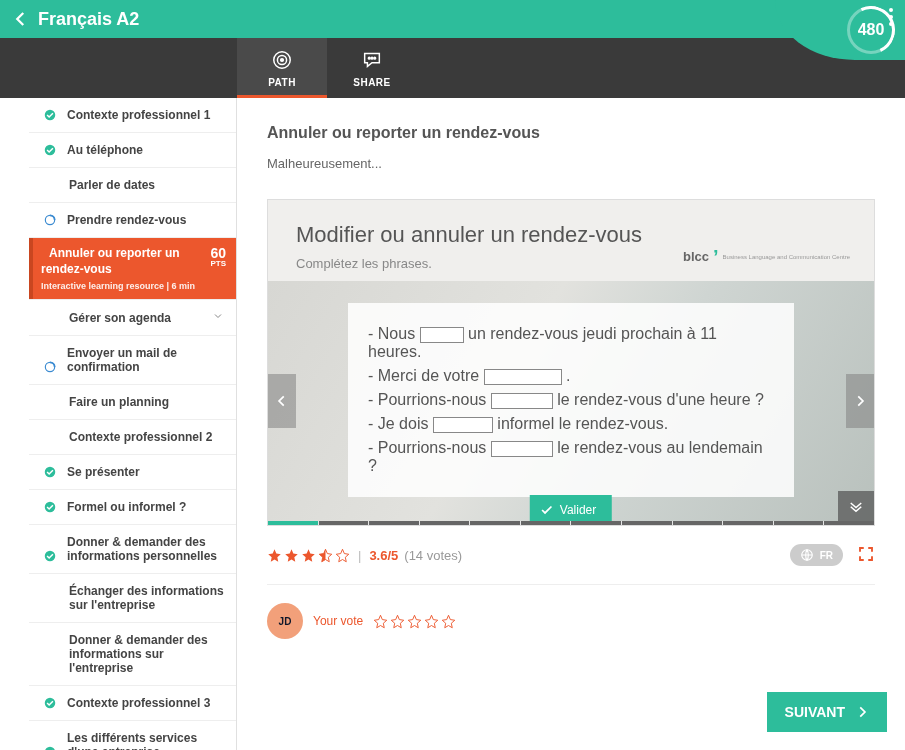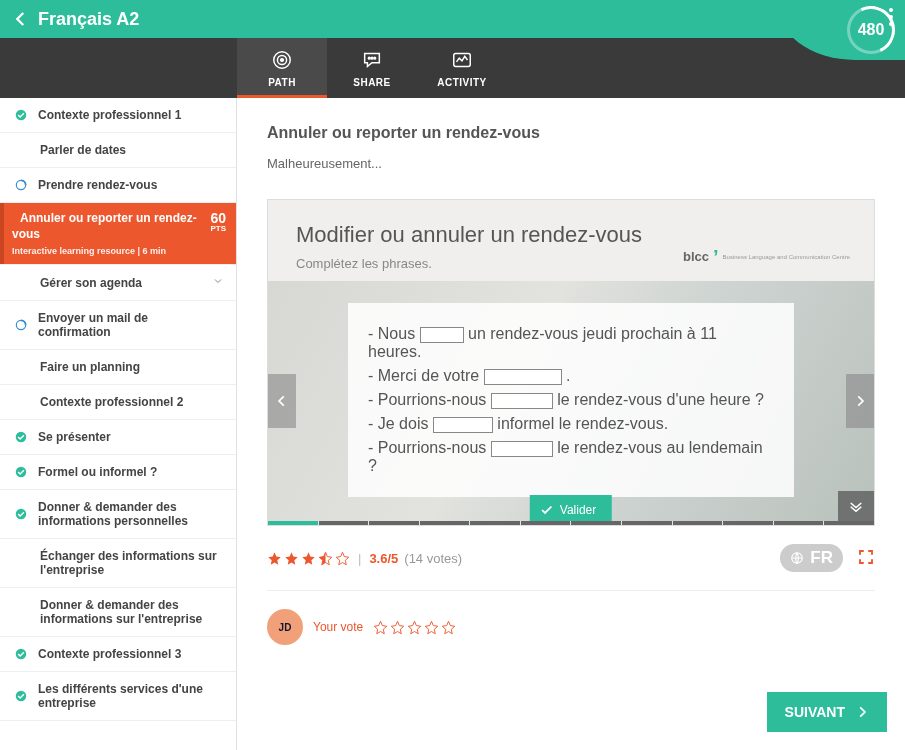--- a/index.html
+++ b/index.html
@@ -33,21 +33,21 @@
   .tabs{height:60px;background:#3a3a3a;display:flex;align-items:stretch;padding-left:237px;}
   .tab{width:90px;display:flex;flex-direction:column;align-items:center;justify-content:center;color:#fff;font-size:10px;gap:6px;cursor:pointer;position:relative;}
   .tab.active{background:#4a4a4a;color:#fff;}
   .tab.active::after{content:"";position:absolute;bottom:0;left:0;right:0;height:3px;background:var(--orange);}
   .tab svg{width:22px;height:22px;}
   .tab .lbl{font-weight:700;letter-spacing:.5px;}
 
   
   .body{display:flex;height:calc(750px - 98px);}
   .sidebar{width:237px;background:#fff;border-right:1px solid var(--sidebar-border);overflow-y:auto;}
-  .si{display:flex;align-items:center;gap:10px;padding:10px 12px 10px 14px;border-bottom:1px solid #eee;font-size:12px;font-weight:600;color:#444;cursor:pointer;}
+  .si{display:flex;align-items:flex-end;gap:10px;padding:10px 12px 10px 14px;border-bottom:1px solid #eee;font-size:12px;font-weight:600;color:#444;cursor:pointer;margin-left:29px;}
   .si .ico{width:14px;height:14px;flex:0 0 14px;display:flex;align-items:center;justify-content:center;}
   .si .ico svg{width:14px;height:14px;}
   .si .chev{margin-left:auto;color:#888;}
   .si.indent{padding-left:40px;}
   .si.active{background:var(--orange);color:#fff;display:block;padding:8px 12px;}
   .si.active .t1{font-size:12px;font-weight:700;line-height:1.3;}
   .si.active .t2{font-size:9px;margin-top:4px;opacity:.9;}
   .si.active .pts{position:absolute;right:10px;top:8px;text-align:right;font-size:14px;font-weight:700;line-height:1;}
   .si.active .pts small{display:block;font-size:8px;font-weight:700;}
   .si.active{position:relative;}
@@ -87,21 +87,21 @@
   .progress span + span{margin-left:1px;}
 
   
   .rating-row{display:flex;align-items:center;margin-top:18px;font-size:13px;}
   .stars{color:var(--orange);display:flex;gap:2px;align-items:center;}
   .stars svg{width:15px;height:15px;}
   .rating-row .sep{margin:0 8px;color:#bbb;}
   .rating-row .score{color:var(--orange);font-weight:600;}
   .rating-row .votes{color:#999;margin-left:6px;}
   .right-tools{margin-left:auto;display:flex;align-items:center;gap:14px;}
-  .lang-pill{background:#ccc;color:#fff;border-radius:14px;padding:4px 10px;font-size:17px;font-weight:700;display:flex;align-items:center;gap:6px;}
+  .lang-pill{background:#ccc;color:#fff;border-radius:14px;padding:4px 10px;font-size:10px;font-weight:700;display:flex;align-items:center;gap:6px;}
   .lang-pill svg{width:14px;height:14px;}
   .fullscreen{color:var(--orange);cursor:pointer;}
   .fullscreen svg{width:18px;height:18px;}
 
   hr.div{border:none;border-top:1px solid #eee;margin:18px 0;}
 
   .vote-row{display:flex;align-items:center;gap:10px;}
   .avatar{width:36px;height:36px;border-radius:50%;background:#f2a07a;color:#0f172a;display:flex;align-items:center;justify-content:center;font-weight:700;font-size:10px;}
   .vote-row .lbl{color:var(--orange);font-size:12px;}
   .vote-row .stars{color:var(--orange);}
@@ -149,40 +149,42 @@
     </div>
     <div class="tab">
       <svg viewBox="0 0 24 24" fill="none" stroke="currentColor" stroke-width="1.6">
           <path d="M4 5h16v10H12l-5 4v-4H4z"></path>
           <circle cx="9" cy="10" r="1" fill="currentColor"></circle>
           <circle cx="12" cy="10" r="1" fill="currentColor"></circle>
           <circle cx="15" cy="10" r="1" fill="currentColor"></circle>
         </svg>
       <span class="lbl">SHARE</span>
     </div>
-    <div class="tab">
-      <svg viewBox="0 0 24 24" fill="none" stroke="currentColor" stroke-width="1.6">
-          <rect x="3" y="5" width="18" height="14" rx="2"></rect>
-          <polyline points="6 14 9 10 12 13 15 8 18 12"></polyline>
-        </svg>
-      <span class="lbl">ACTIVITY</span>
-    </div>
   </div>
 
   <div class="body">
 
     <div class="sidebar" id="sidebar">
         <div class="si">
           <span class="ico">
             <svg viewBox="0 0 24 24" class="ic-check">
               <circle cx="12" cy="12" r="9" fill="currentColor"></circle>
               <polyline points="7 12 10.5 15.5 17 9" fill="none" stroke="#fff" stroke-width="2.5"></polyline>
             </svg>
           </span>
           <span>Contexte professionnel 1</span>
+        </div>
+        <div class="si">
+          <span class="ico">
+            <svg viewBox="0 0 24 24" class="ic-check">
+              <circle cx="12" cy="12" r="9" fill="currentColor"></circle>
+              <polyline points="7 12 10.5 15.5 17 9" fill="none" stroke="#fff" stroke-width="2.5"></polyline>
+            </svg>
+          </span>
+          <span>Au téléphone</span>
         </div>
         <div class="si indent">
           <span>Parler de dates</span>
         </div>
         <div class="si">
           <span class="ico">
             <svg viewBox="0 0 24 24" class="ic-circle">
               <circle cx="12" cy="12" r="8" fill="none" stroke="currentColor" stroke-width="2"></circle>
               <path d="M12 4a8 8 0 0 1 8 8" fill="none" stroke="currentColor" stroke-width="3"></path>
             </svg>

